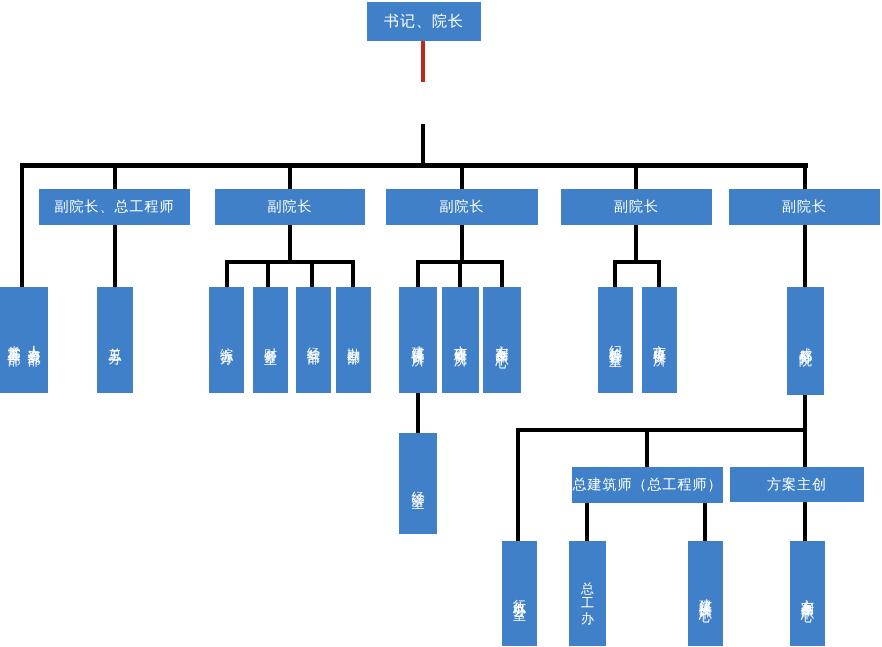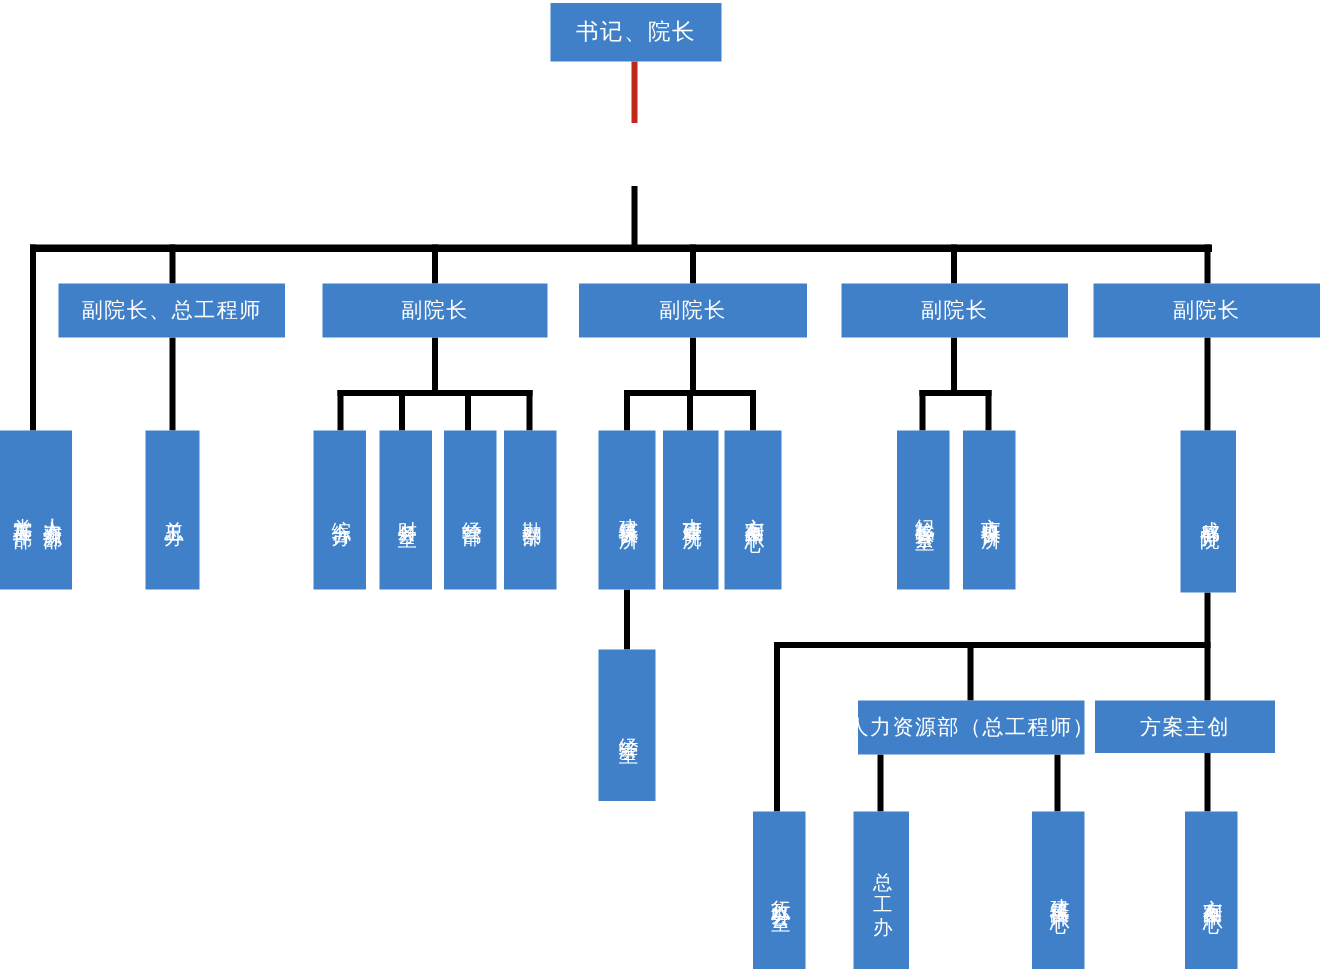--- a/index.html
+++ b/index.html
@@ -85,23 +85,23 @@
   <div class="node hbox" style="left:39px;top:189px;width:151px;height:36px">副院长、总工程师</div>
 
   <div class="node hbox" style="left:215px;top:189px;width:150px;height:36px">副院长</div>
 
   <div class="node hbox" style="left:386px;top:189px;width:152px;height:36px">副院长</div>
 
   <div class="node hbox" style="left:561px;top:189px;width:151px;height:36px">副院长</div>
 
   <div class="node hbox" style="left:729px;top:189px;width:151px;height:36px">副院长</div>
 
-  <div class="node hbox" style="left:572px;top:467px;width:151px;height:36px">人力资源部（总工程师）</div>
+  <div class="node hbox" style="left:572px;top:467px;width:151px;height:36px">总建筑师（总工程师）</div>
 
-  <div class="node hbox" style="left:730px;top:467px;width:120px;height:35px">方案主创</div>
+  <div class="node hbox" style="left:730px;top:467px;width:134px;height:35px">方案主创</div>
 
   <div class="dualbox" style="left:0px;top:287px;width:48px;height:106px">
     <span class="vtext">党群工作部</span>
     <span class="vtext">人力资源部</span>
   </div>
 
   <div class="node vbox" style="left:97px;top:287px;width:36px;height:106px">总工办</div>
 
   <div class="node vbox" style="left:209px;top:287px;width:35px;height:106px">综合办</div>
 

